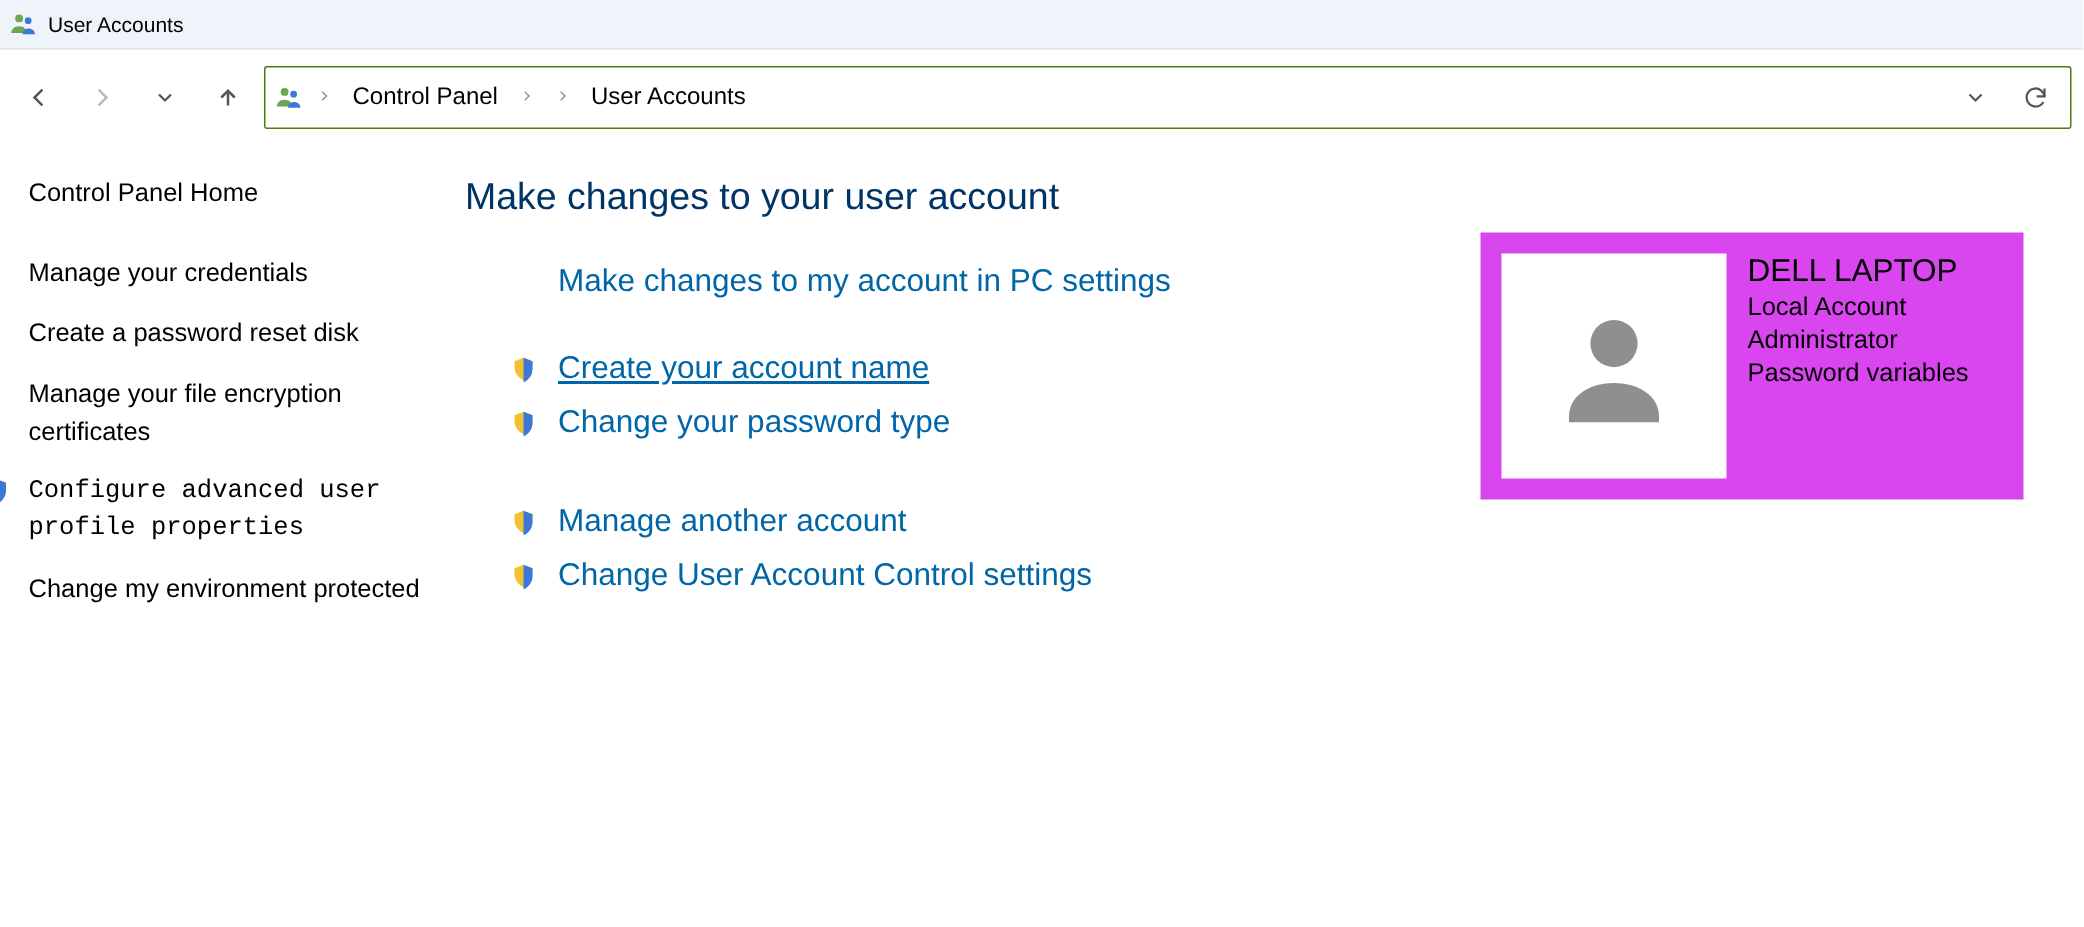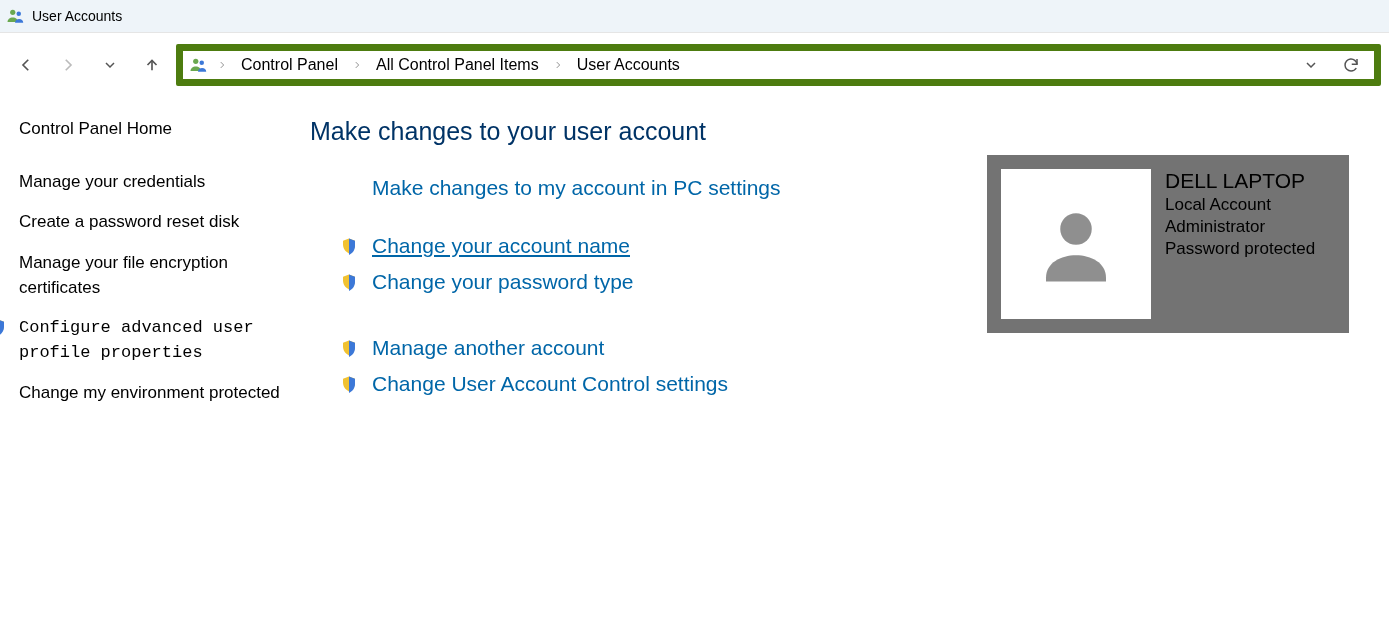--- a/index.html
+++ b/index.html
@@ -6,21 +6,21 @@
 body { font-family: "Segoe UI", Arial, sans-serif; font-size: 15px; color: #000; background: #fff; width: 1389px; height: 618px; overflow: hidden; }
 
 
 .titlebar { height: 33px; background: #eef4f9; display: flex; align-items: center; padding-left: 6px; gap: 8px; border-bottom: 1px solid #e5e5e5; }
 .titlebar .title { font-size: 14px; color: #000; }
 
 
 .navrow { height: 64px; display: flex; align-items: center; padding: 0 8px; gap: 6px; }
 .navbtn { width: 36px; height: 36px; display: flex; align-items: center; justify-content: center; color: #555; cursor: pointer; border-radius: 4px; }
 .navbtn.disabled { color: #bbb; cursor: default; }
-.addrbox { flex: 1; display: flex; align-items: center; border: 7px solid #4d7c0f; height: 42px; border-radius: 2px; padding: 0 6px; gap: 6px; }
+.addrbox { flex: 1; display: flex; align-items: center; border: 1px solid #4d7c0f; height: 42px; border-radius: 2px; padding: 0 6px; gap: 6px; }
 .addr-left { display: flex; align-items: center; gap: 6px; flex: 1; }
 .addr-chevron { color: #888; padding: 0 4px; }
 .addr-text { color: #000; font-size: 16px; cursor: pointer; padding: 2px 4px; }
 .addr-btn { width: 34px; height: 34px; display: flex; align-items: center; justify-content: center; color: #555; cursor: pointer; }
 
 
 .content { display: flex; padding: 20px 0 0 0; }
 .sidebar { width: 310px; padding-left: 19px; padding-right: 20px; }
 .sidebar a { display: block; color: #000; text-decoration: none; font-size: 17px; line-height: 1.45; margin-bottom: 16px; cursor: pointer; }
 .sidebar .shielded { position: relative; padding-left: 0; font-family: Liberation Mono, monospace; }
@@ -29,21 +29,21 @@
 .main { flex: 1; padding-right: 40px; display: flex; gap: 47px; }
 .maincol { flex: 1; }
 h1.page-title { font-size: 25px; font-weight: 400; color: #003366; margin-bottom: 30px; }
 .action-list { padding-left: 30px; }
 .action-link { display: flex; align-items: center; gap: 14px; margin-bottom: 12px; }
 .action-link a { color: #0066a8; font-size: 21px; text-decoration: none; cursor: pointer; }
 .action-link a.underlined { text-decoration: underline; }
 .shield-ph { width: 18px; display: flex; justify-content: center; }
 .gap { height: 30px; }
 
-.account-card { width: 362px; background: #737373; padding: 14px; display: flex; gap: 14px; align-items: flex-start; height: fit-content; margin-top: 38px; }
+.account-card { width: 362px; background: #d946ef; padding: 14px; display: flex; gap: 14px; align-items: flex-start; height: fit-content; margin-top: 38px; }
 .avatar-box { width: 150px; height: 150px; background: #fff; display: flex; align-items: center; justify-content: center; }
 .account-info { display: flex; flex-direction: column; gap: 2px; font-size: 17px; }
 .account-name { font-size: 21px; }
 
 
 .icon { display: inline-flex; }
 </style>
 </head>
 <body>
 
@@ -96,21 +96,20 @@
         <svg width="10" height="12" viewBox="0 0 24 24" fill="none" stroke="#888" stroke-width="2.2">
             <path d="M9 5l7 7-7 7"></path>
           </svg>
       </span>
       <span class="addr-text">Control Panel</span>
       <span class="addr-chevron">
         <svg width="10" height="12" viewBox="0 0 24 24" fill="none" stroke="#888" stroke-width="2.2">
             <path d="M9 5l7 7-7 7"></path>
           </svg>
       </span>
-      <span class="addr-text">All Control Panel Items</span>
       <span class="addr-chevron">
         <svg width="10" height="12" viewBox="0 0 24 24" fill="none" stroke="#888" stroke-width="2.2">
             <path d="M9 5l7 7-7 7"></path>
           </svg>
       </span>
       <span class="addr-text">User Accounts</span>
     </div>
     <div class="addr-btn">
       <svg width="16" height="16" viewBox="0 0 24 24" fill="none" stroke="#555" stroke-width="2.2">
           <path d="M6 9l6 6 6-6"></path>
@@ -152,21 +151,21 @@
           <a>Make changes to my account in PC settings</a>
         </div>
         <div style="height:22px;"></div>
         <div class="action-link">
           <span class="shield-ph">
             <svg width="18" height="18" viewBox="0 0 24 24">
                 <path d="M12 2L4 5v5c0 6 4 10 8 12 4-2 8-6 8-12V5l-8-3z" fill="#f1c232"></path>
                 <path d="M12 2v22c4-2 8-6 8-12V5l-8-3z" fill="#3c78d8"></path>
               </svg>
           </span>
-          <a class="underlined">Change your account name</a>
+          <a class="underlined">Create your account name</a>
         </div>
         <div class="action-link">
           <span class="shield-ph">
             <svg width="18" height="18" viewBox="0 0 24 24">
                 <path d="M12 2L4 5v5c0 6 4 10 8 12 4-2 8-6 8-12V5l-8-3z" fill="#f1c232"></path>
                 <path d="M12 2v22c4-2 8-6 8-12V5l-8-3z" fill="#3c78d8"></path>
               </svg>
           </span>
           <a>Change your password type</a>
         </div>
@@ -196,17 +195,17 @@
       <div class="avatar-box">
         <svg width="90" height="90" viewBox="0 0 24 24">
             <circle cx="12" cy="8" r="4.2" fill="#8f8f8f"></circle>
             <path d="M4 21c0-4 4-6 8-6s8 2 8 6v1H4v-1z" fill="#8f8f8f"></path>
           </svg>
       </div>
       <div class="account-info">
         <span class="account-name">DELL LAPTOP</span>
         <span>Local Account</span>
         <span>Administrator</span>
-        <span>Password protected</span>
+        <span>Password variables</span>
       </div>
     </div>
   </div>
 </div>
 
 </body></html>

